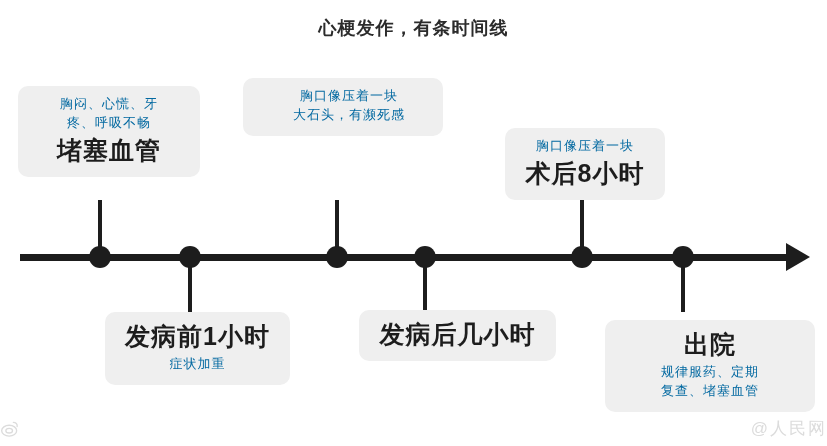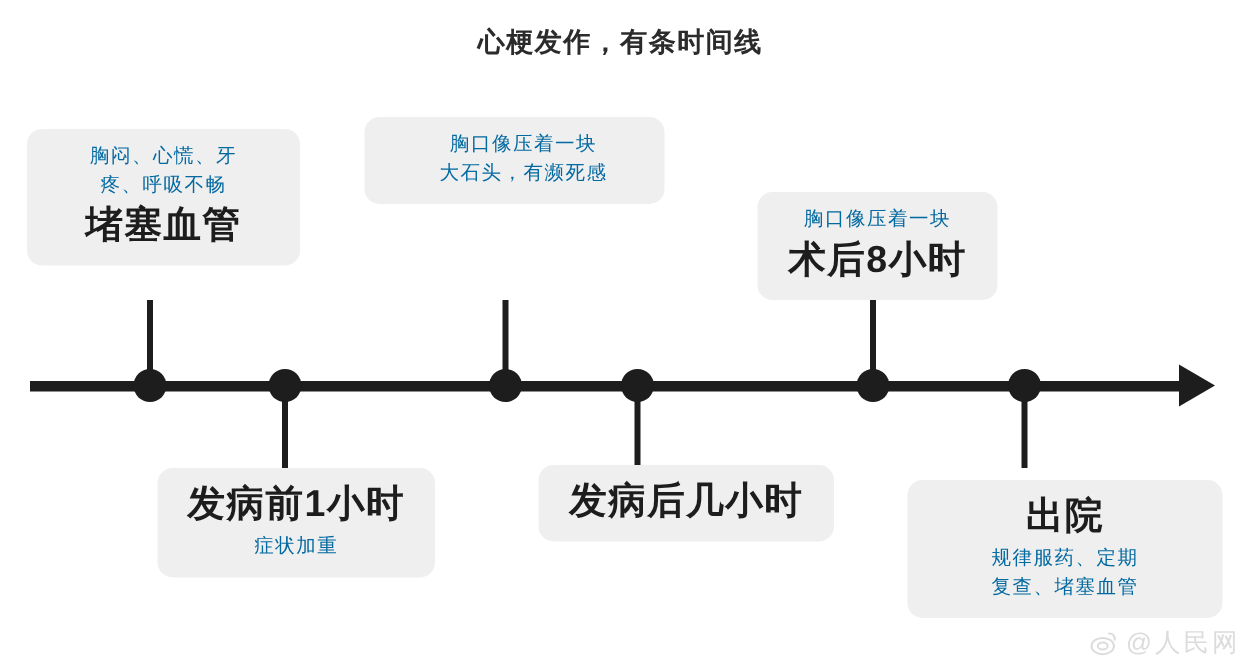--- a/index.html
+++ b/index.html
@@ -122,21 +122,21 @@
     left: 0;
     bottom: 6px;
     width: 827px;
     text-align: center;
     color: #dcdcdc;
     font-size: 17px;
     font-family: "Liberation Sans", "DejaVu Sans", sans-serif;
     letter-spacing: 2px;
     display: flex;
     align-items: center;
-    justify-content: flex-end;
+    justify-content: space-between;
     gap: 5px;
   }
   .wm-logo {
     display: inline-block;
     width: 20px;
     height: 20px;
   }
 </style>
 </head>
 <body>

